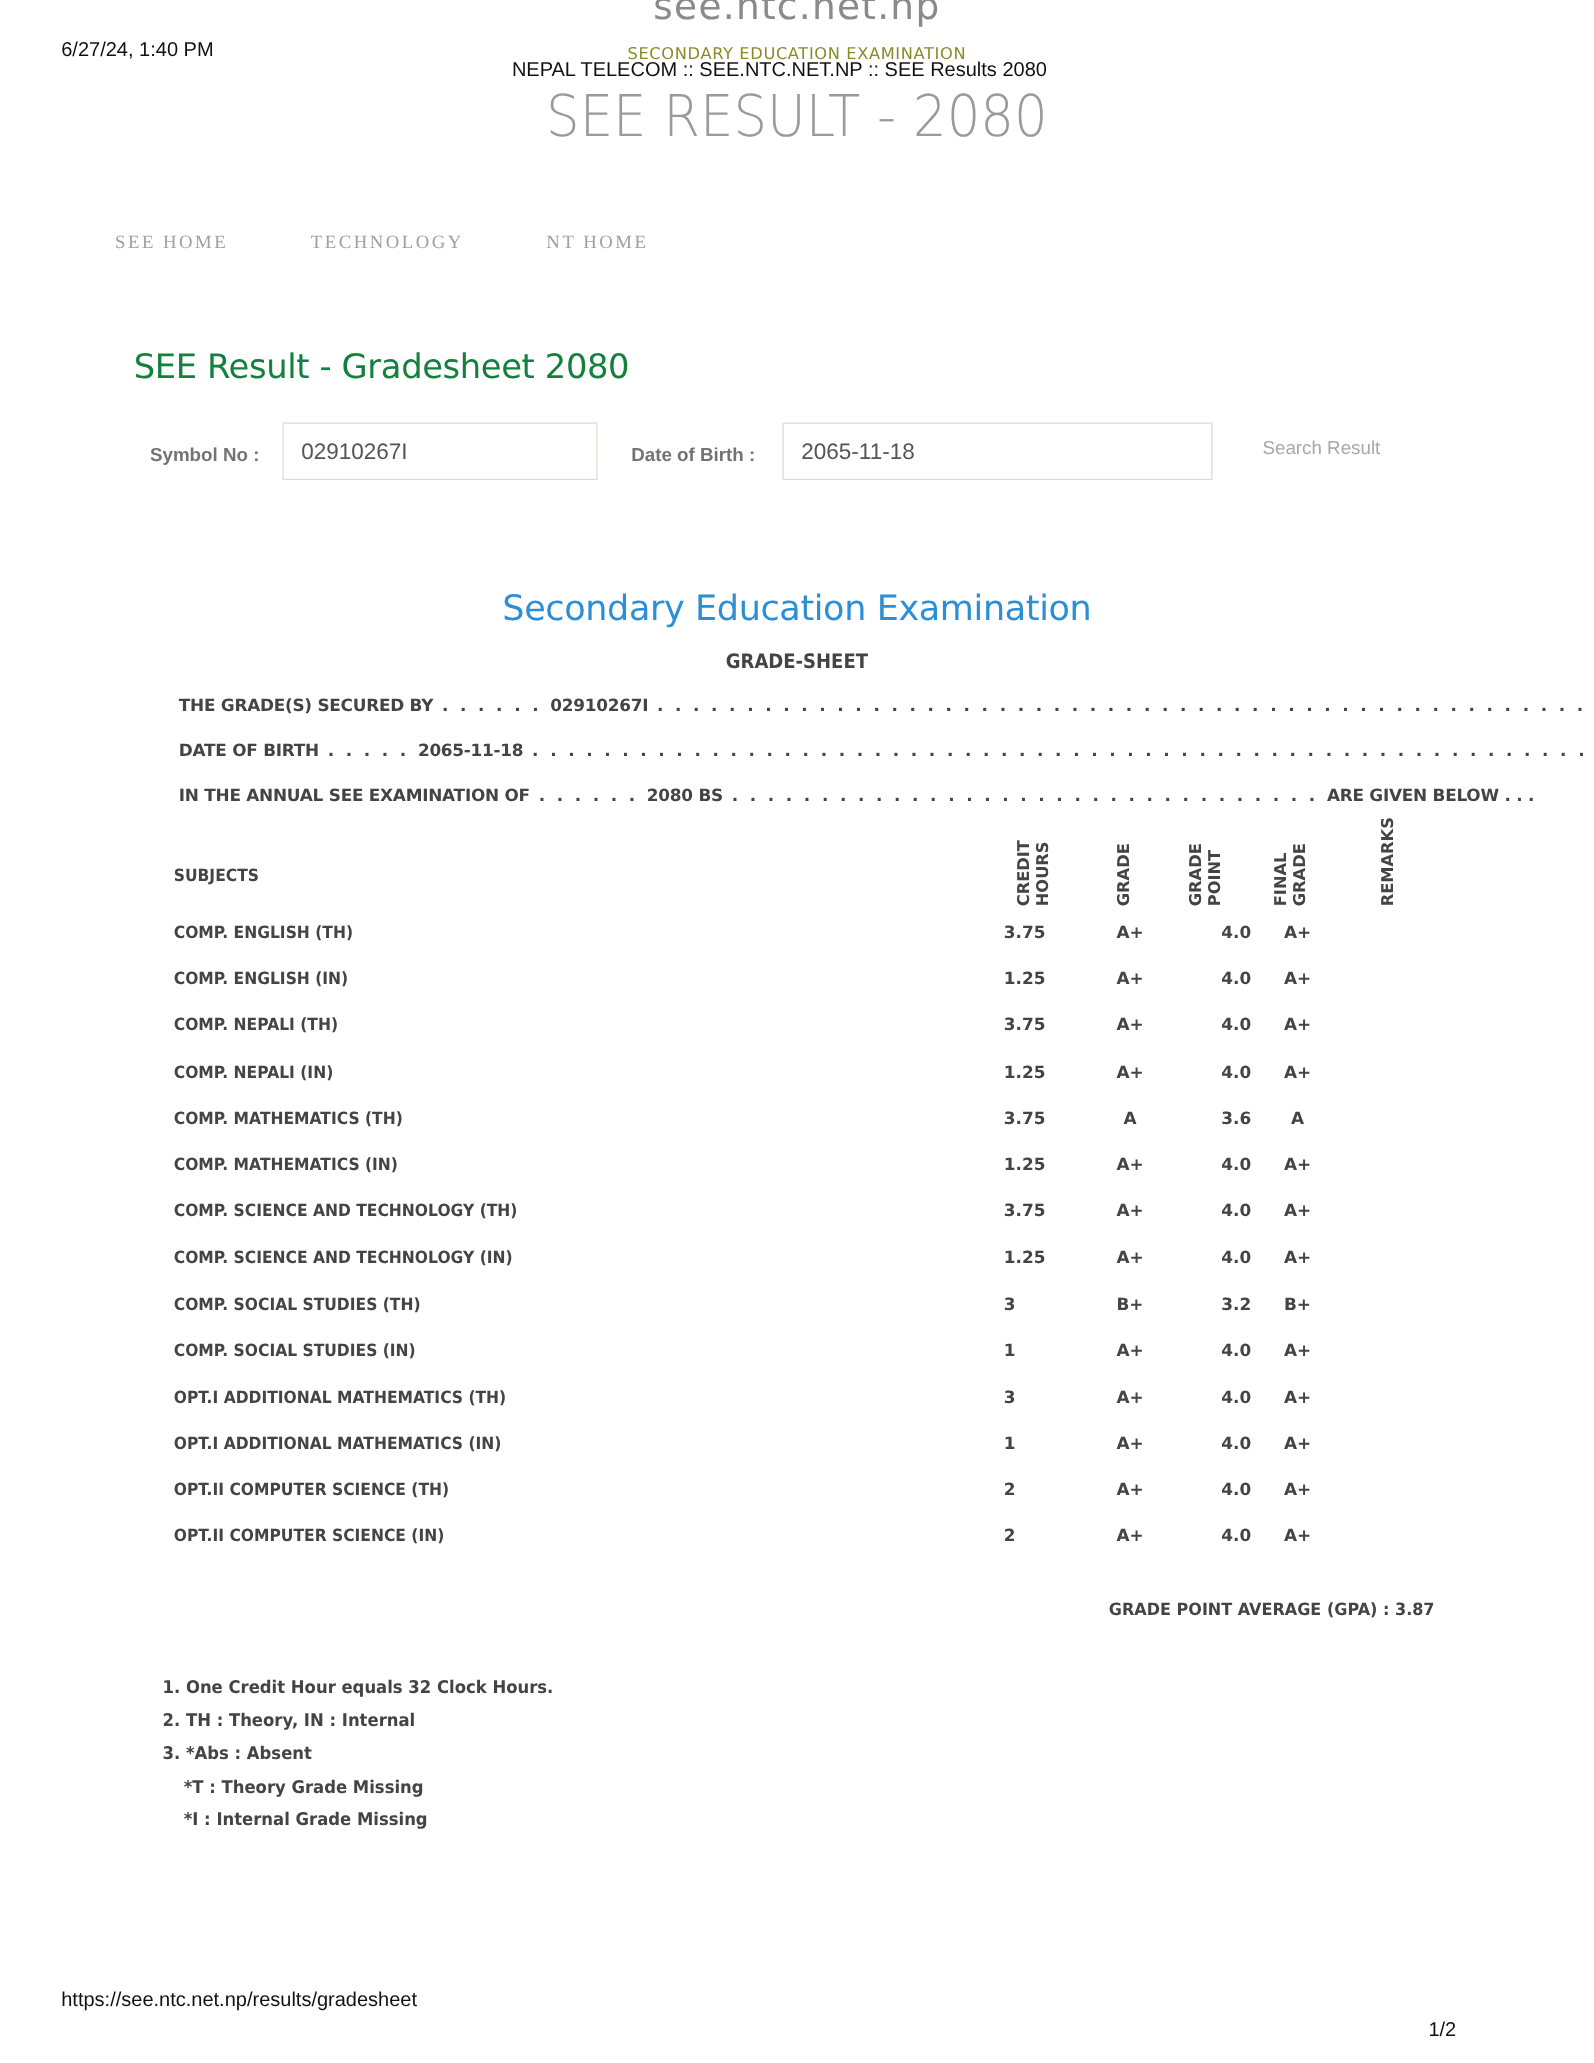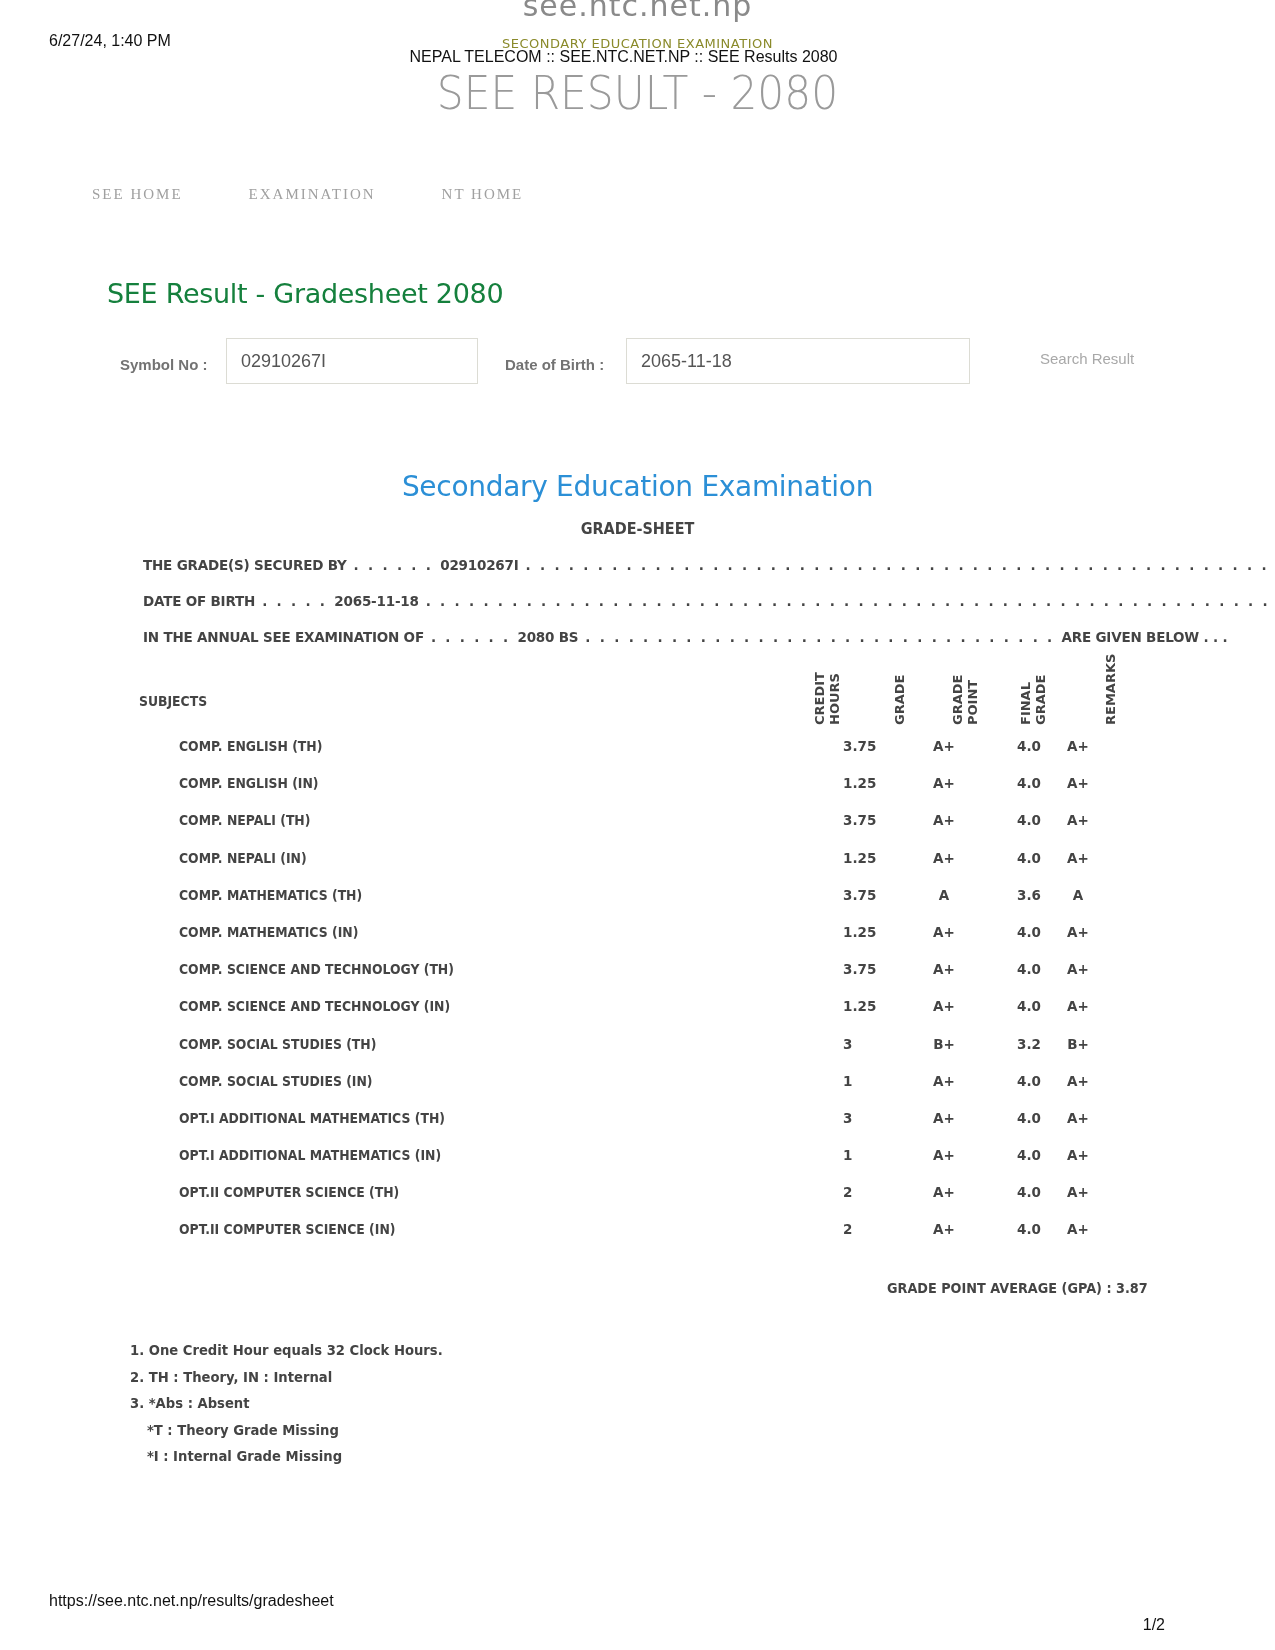--- a/index.html
+++ b/index.html
@@ -108,21 +108,20 @@
     .inp-dob { left: 626px; top: 338px; width: 344px; }
     .search-btn {
       left: 1010px; top: 350px;
       font-family: "Liberation Sans", sans-serif;
       font-size: 15px;
       color: #a8a8a8;
       background: none;
       border: none;
       padding: 0;
       cursor: pointer;
-      margin-left: 30px;
     }
 
     
     .gs-title {
       left: 0; width: 1275px; top: 470px;
       text-align: center;
       font-family: "DejaVu Sans", sans-serif;
       font-size: 28px;
       color: #2b8fd6;
       letter-spacing: -0.3px;
@@ -184,21 +183,20 @@
       left: 139px; top: 738px;
       width: 960px;
     }
     .row {
       position: relative;
       height: 37.2px;
       font-family: "DejaVu Sans", sans-serif;
       font-weight: bold;
       font-size: 13.5px;
       color: #444;
-      margin-left: 40px;
     }
     .row span { position: absolute; top: 0; white-space: nowrap; }
     .c-sub { left: 0; transform: scaleX(0.92); transform-origin: left; }
     .c-ch { left: 664px; }
     .c-gr { left: 750px; width: 30px; text-align: center; }
     .c-gp { left: 838px; width: 30px; }
     .c-fg { left: 884px; width: 30px; text-align: center; }
     .c-rm { left: 960px; }
 
     .gpa {
@@ -229,21 +227,21 @@
 
 <div class="abs site-domain">see.ntc.net.np</div>
 <div class="abs site-sub">SECONDARY EDUCATION EXAMINATION</div>
 <div class="abs print-text print-date">6/27/24, 1:40 PM</div>
 <div class="abs print-text print-title">NEPAL TELECOM :: SEE.NTC.NET.NP :: SEE Results 2080</div>
 
 <div class="abs main-title">SEE RESULT - 2080</div>
 
 <nav class="abs nav">
   <a href="#">SEE HOME</a>
-  <a href="#">EXAMINATION</a>
+  <a href="#">TECHNOLOGY</a>
   <a href="#">NT HOME</a>
 </nav>
 
 <div class="abs section-title">SEE Result - Gradesheet 2080</div>
 
 <label class="abs form-label lbl-symbol">Symbol No :</label>
 <input class="abs inp inp-symbol" type="text" value="02910267I" style="">
 
 <label class="abs form-label lbl-dob">Date of Birth :</label>
 <input class="abs inp inp-dob" type="text" value="2065-11-18" style="">

